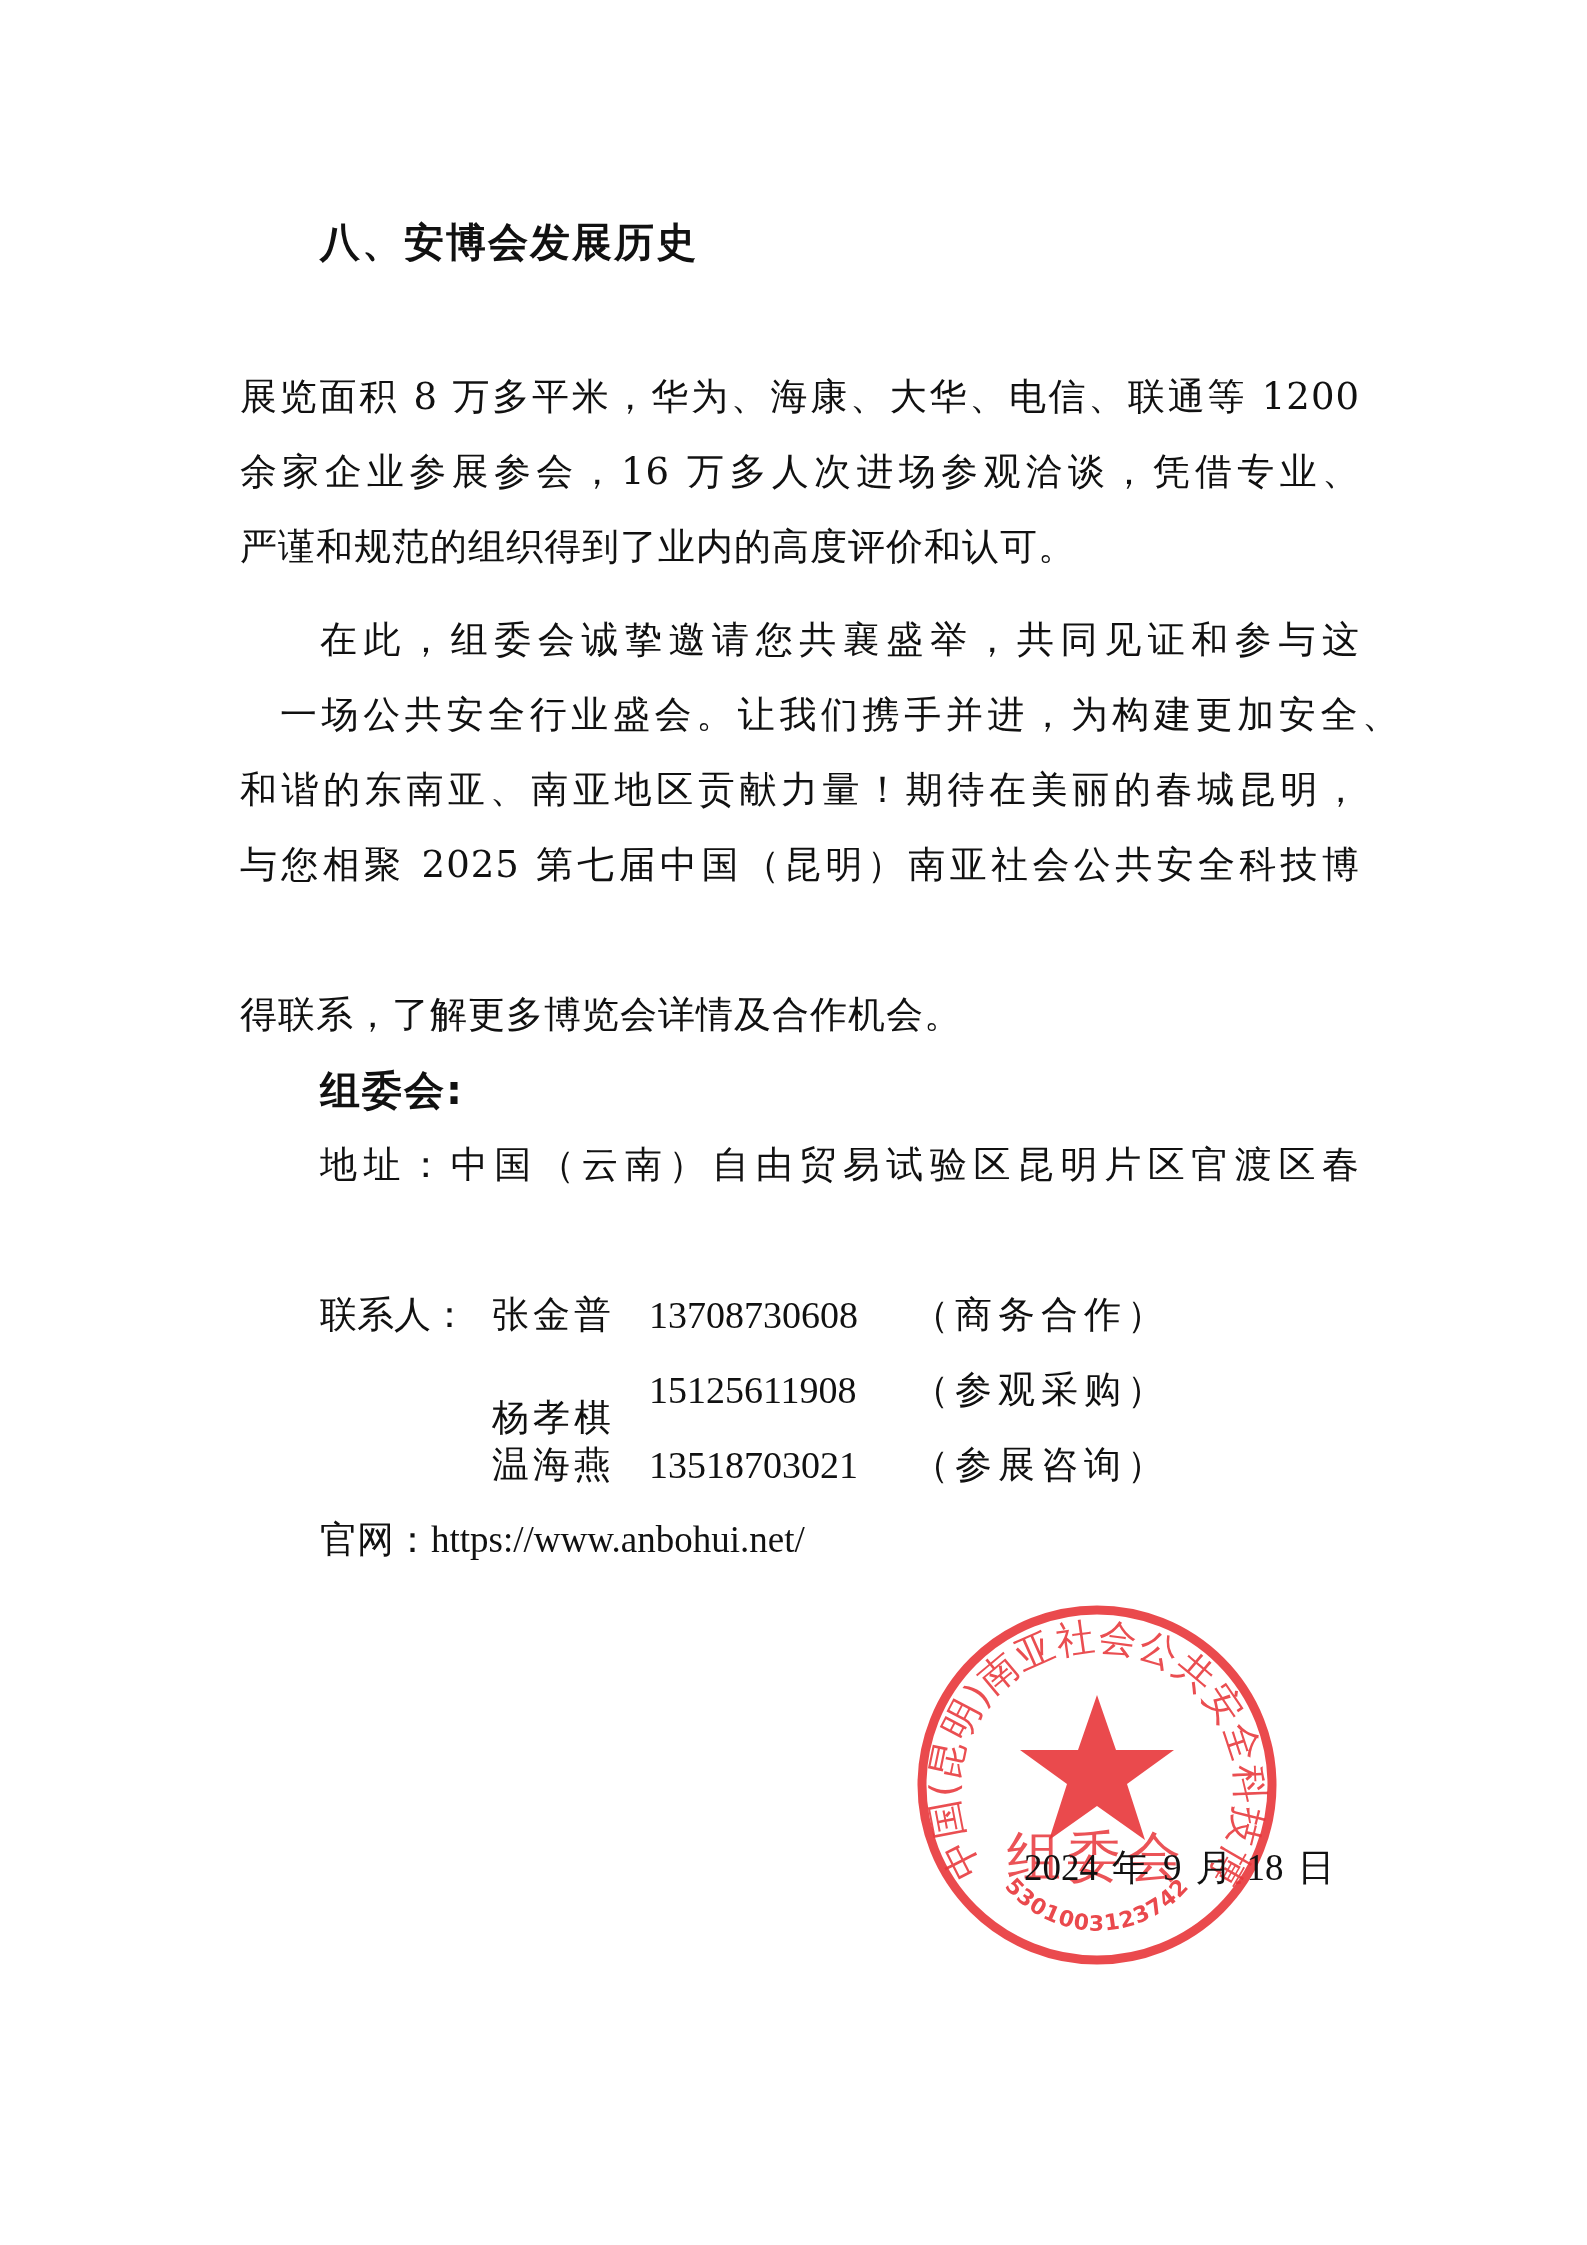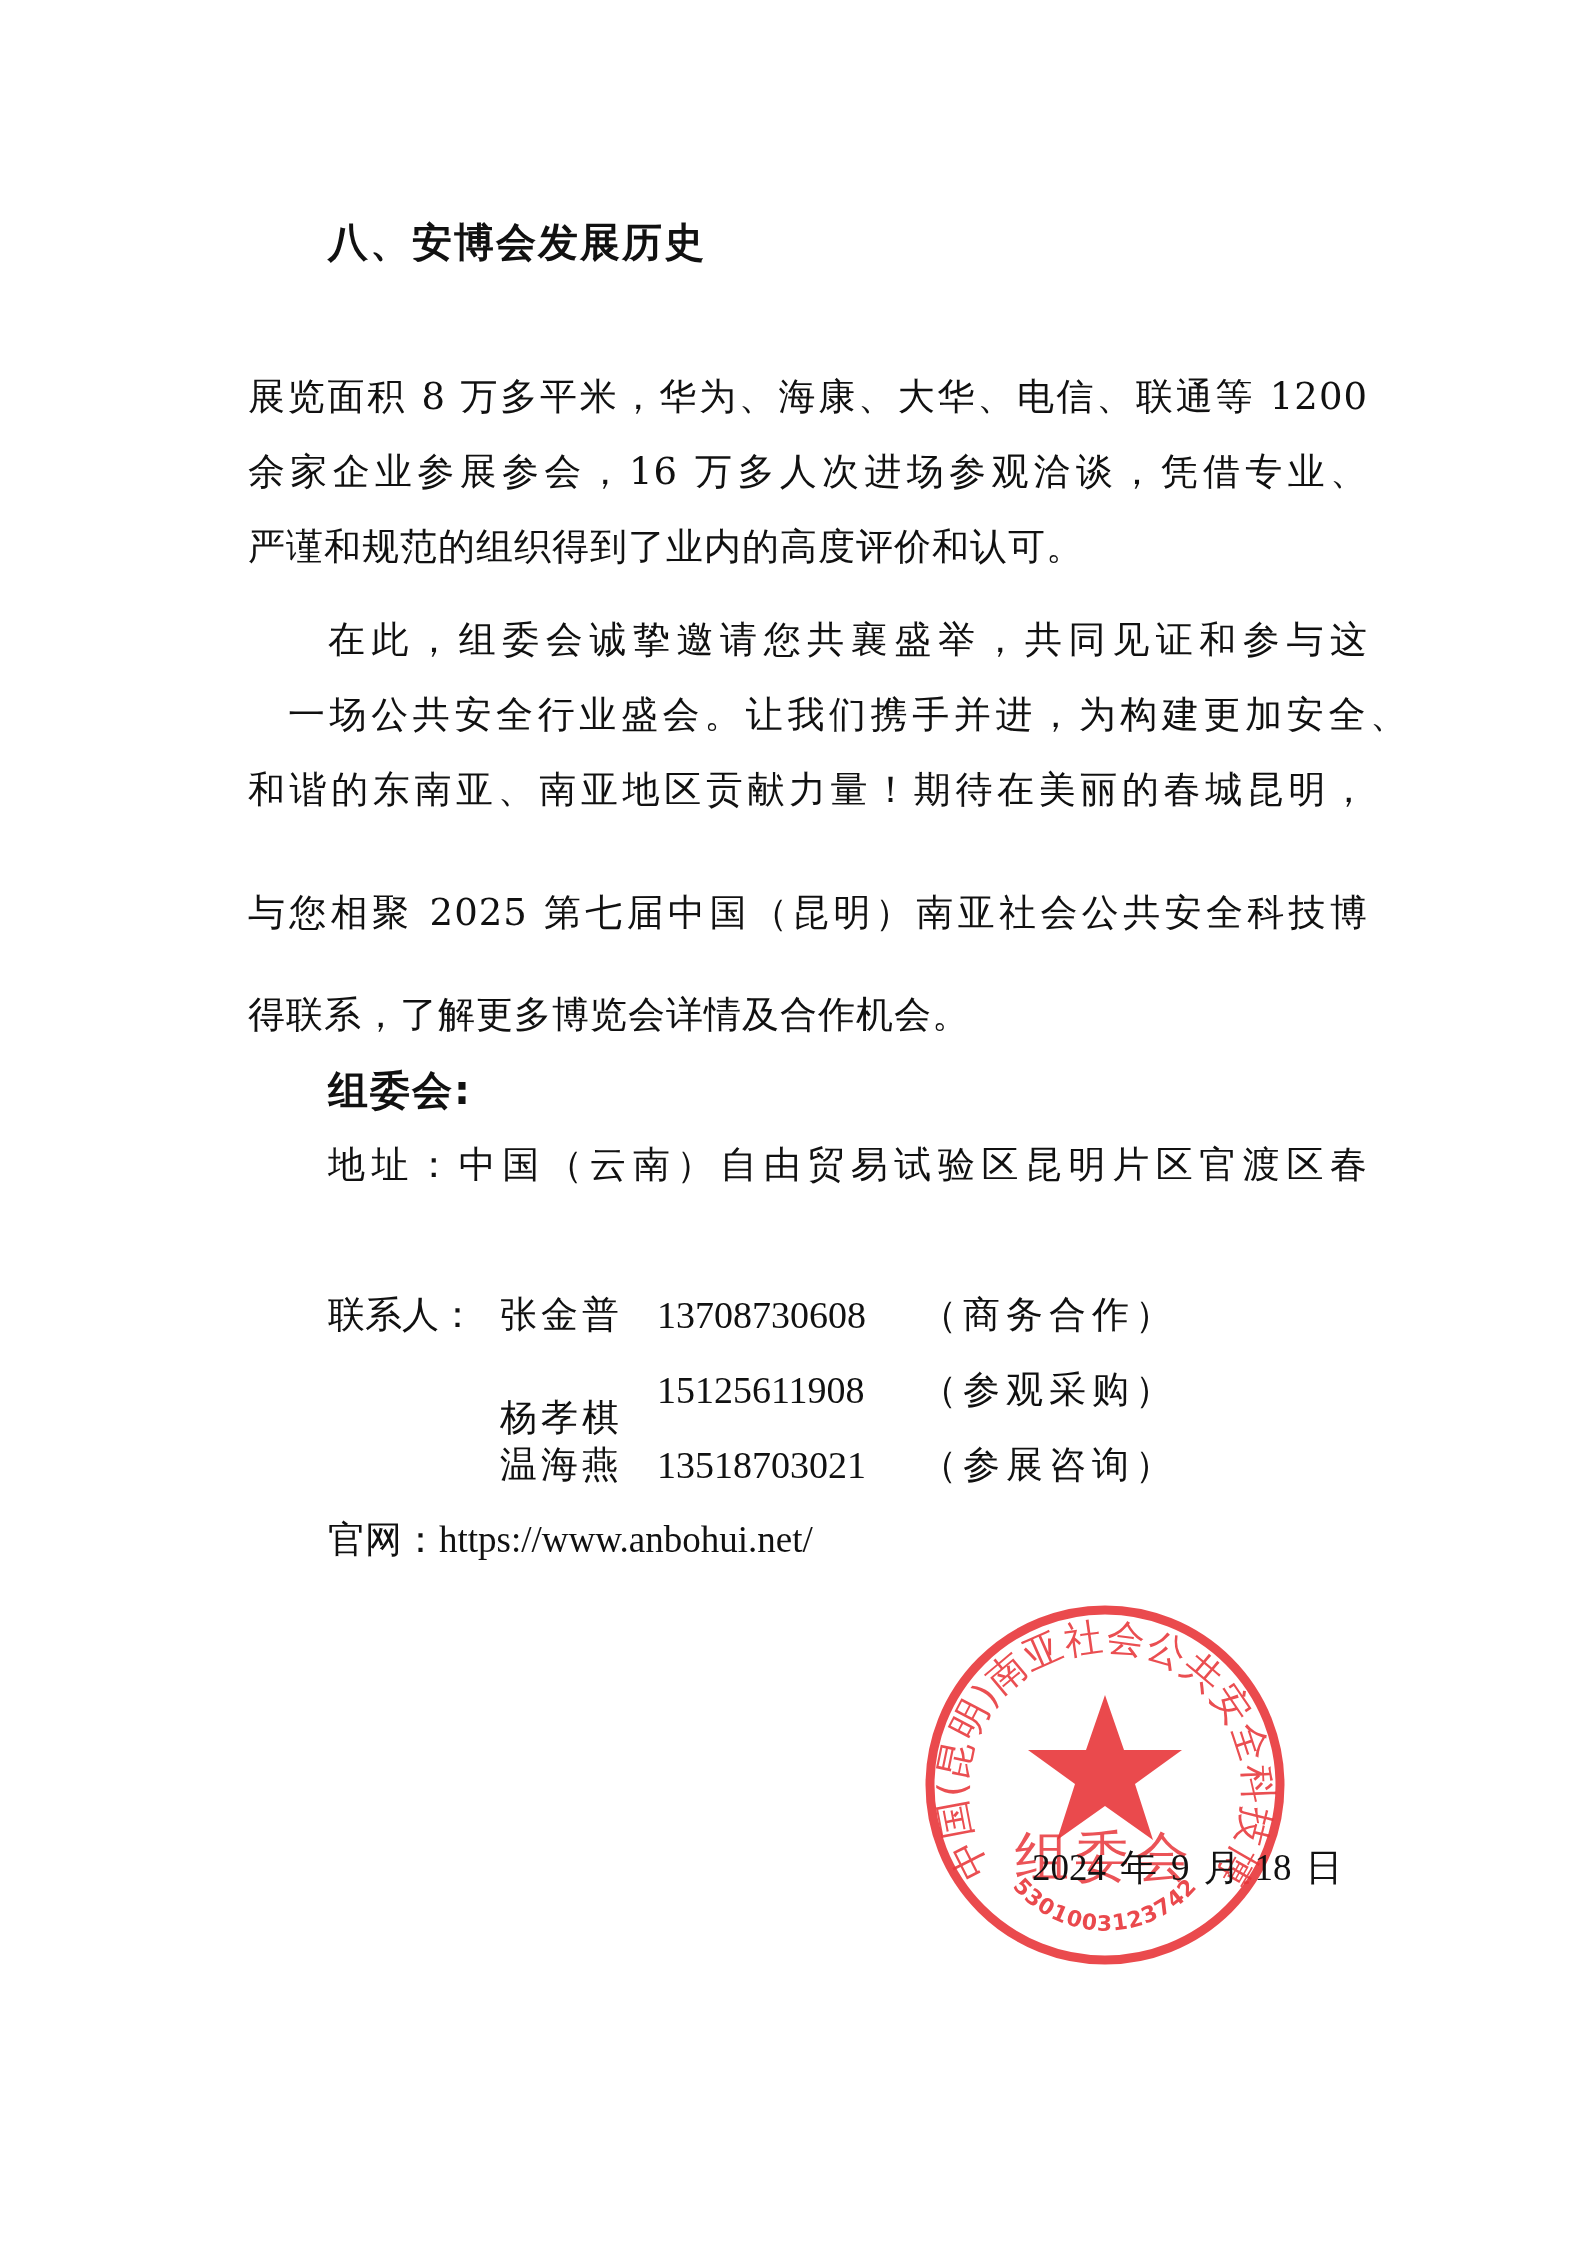--- a/index.html
+++ b/index.html
@@ -1,18 +1,18 @@
 <!DOCTYPE html>
 <html><head>
 <meta charset="utf-8">
 <style>
   html, body { margin: 0; padding: 0; background: #ffffff; }
   body { width: 1587px; height: 2245px; position: relative; overflow: hidden;
          font-family: "DejaVu Serif", "Liberation Serif", serif; color: #111; }
-  .page { position: absolute; left: 12px; top: 0; width: 1528px; height: 2245px; }
+  .page { position: absolute; left: 4px; top: 0; width: 1528px; height: 2245px; }
   .line { position: absolute; left: 236px; width: 1120px; height: 60px;
           font-size: 37px; line-height: 60px; white-space: nowrap;
           text-align: justify; text-align-last: justify; letter-spacing: 1px; }
   .line.noj { text-align: left; text-align-last: left; }
   .heading { position: absolute; left: 316px; font-size: 40px; font-weight: bold;
              line-height: 60px; white-space: nowrap;
              font-family: "DejaVu Sans", "Liberation Sans", sans-serif; letter-spacing: 2px; }
   .indent { left: 316px; width: 1040px; }
   .contact { position: absolute; font-size: 37px; line-height: 60px; white-space: nowrap; }
   .c-label { left: 316px; }
@@ -31,21 +31,21 @@
 
   <div class="heading" style="top:212px;">八、安博会发展历史</div>
 
   <div class="line" style="top:367px;">展览面积 8 万多平米，华为、海康、大华、电信、联通等 1200</div>
   <div class="line" style="top:442px;">余家企业参展参会，16 万多人次进场参观洽谈，凭借专业、</div>
   <div class="line noj" style="top:517px;">严谨和规范的组织得到了业内的高度评价和认可。</div>
 
   <div class="line indent" style="top:610px;">在此，组委会诚挚邀请您共襄盛举，共同见证和参与这</div>
   <div class="line" style="top:685px;margin-left:40px;">一场公共安全行业盛会。让我们携手并进，为构建更加安全、</div>
   <div class="line" style="top:760px;">和谐的东南亚、南亚地区贡献力量！期待在美丽的春城昆明，</div>
-  <div class="line" style="top:835px;margin-top:48px;">与您相聚 2025 第七届中国（昆明）南亚社会公共安全科技博</div>
+  <div class="line" style="top:835px;">与您相聚 2025 第七届中国（昆明）南亚社会公共安全科技博</div>
   <div class="line noj" style="top:985px;">得联系，了解更多博览会详情及合作机会。</div>
 
   <div class="heading" style="top:1060px;">组委会:</div>
   <div class="line indent" style="top:1135px;">地址：中国（云南）自由贸易试验区昆明片区官渡区春</div>
 
   <div class="contact c-label" style="top:1285px;">联系人：</div>
 
   <div>
     <div class="contact c-name" style="top:1285px;">张金普</div>
     <div class="contact c-phone" style="top:1285px;">13708730608</div>

